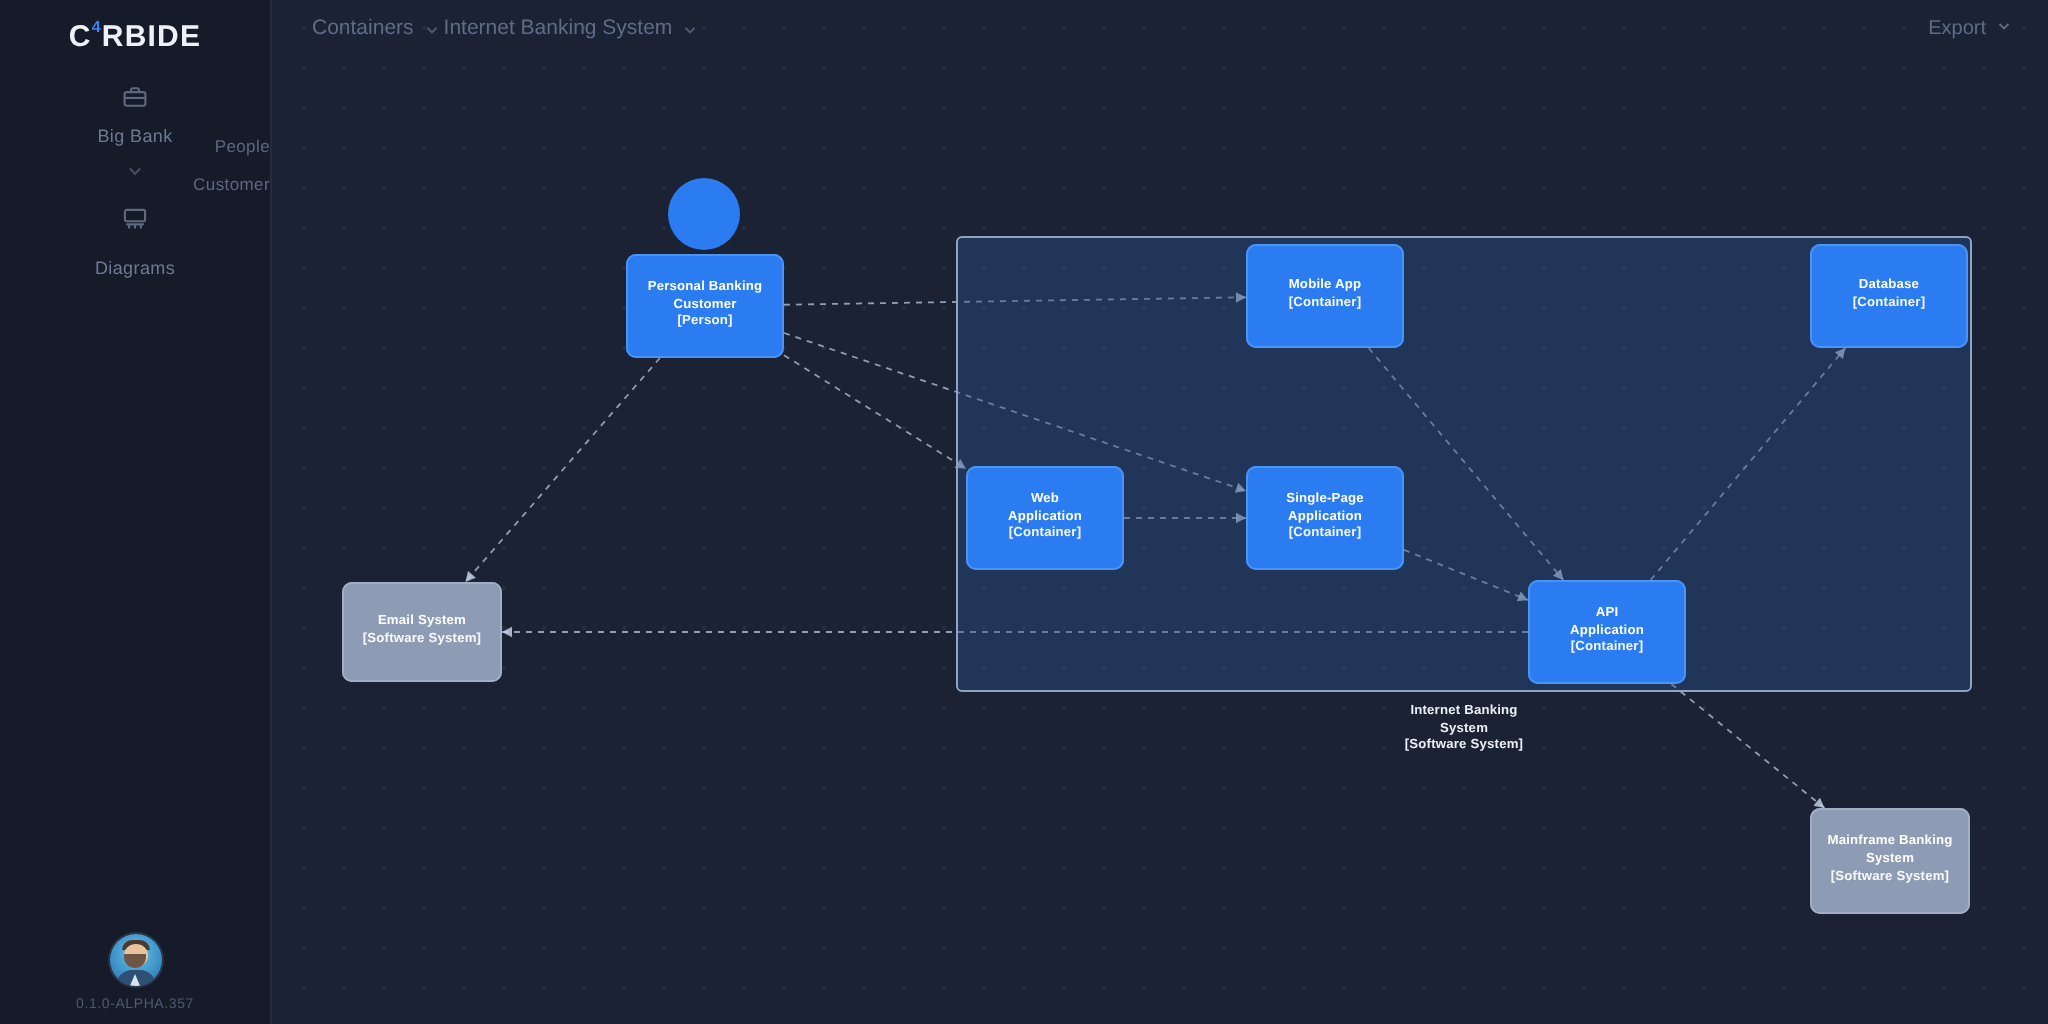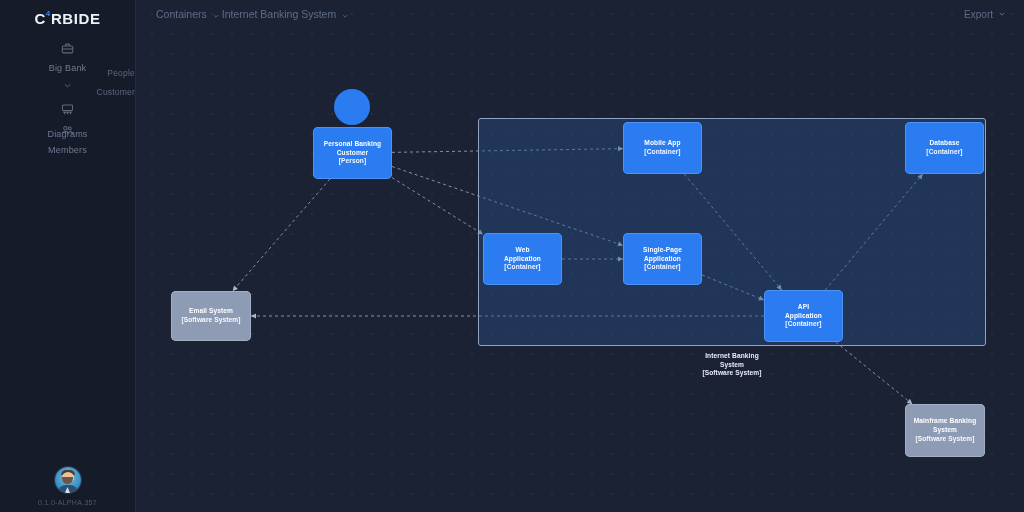--- a/index.html
+++ b/index.html
@@ -140,31 +140,20 @@
       <div class="nav-item" style="margin-top:2px;gap:13px;">
         <span class="ico">
           <svg viewBox="0 0 16 16" width="13" height="13" fill="none" stroke="#7a879f" stroke-width="1.3">
             <rect x="1.8" y="2.4" width="12.4" height="7" rx="1.1"></rect>
             <path d="M4.4 11.8v2M8 11.8v2M11.6 11.8v2M2.6 11.3h10.8"></path>
           </svg>
         </span>
         <span class="lbl">Diagrams</span>
       </div>
 
-      <div class="nav-item">
-        <span class="ico">
-          <svg viewBox="0 0 16 16" width="13" height="13" fill="none" stroke="#7a879f" stroke-width="1.25">
-            <circle cx="5.4" cy="5.2" r="2.1"></circle>
-              <circle cx="10.8" cy="5.4" r="1.8"></circle>
-            <path d="M1.8 12.4c0-2 1.6-3.3 3.6-3.3s3.6 1.3 3.6 3.3"></path>
-            <path d="M10.2 9.3c2 0 3.9 1 3.9 3.1"></path>
-          </svg>
-        </span>
-        <span class="lbl">Members</span>
-      </div>
 
     </nav>
 
     <div class="spacer"></div>
 
     <div class="side-foot">
       <div class="avatar">
         <span class="body"></span>
         <span class="hair"></span>
         <span class="face"></span>

